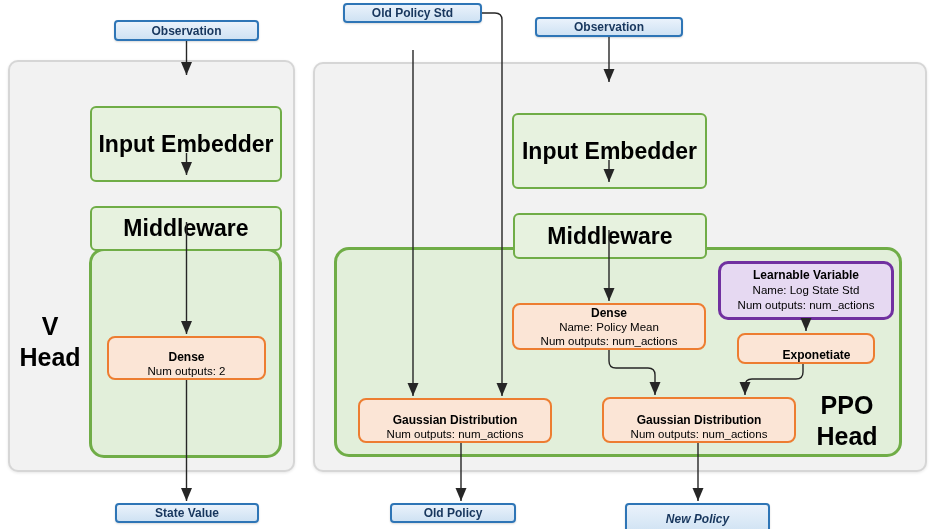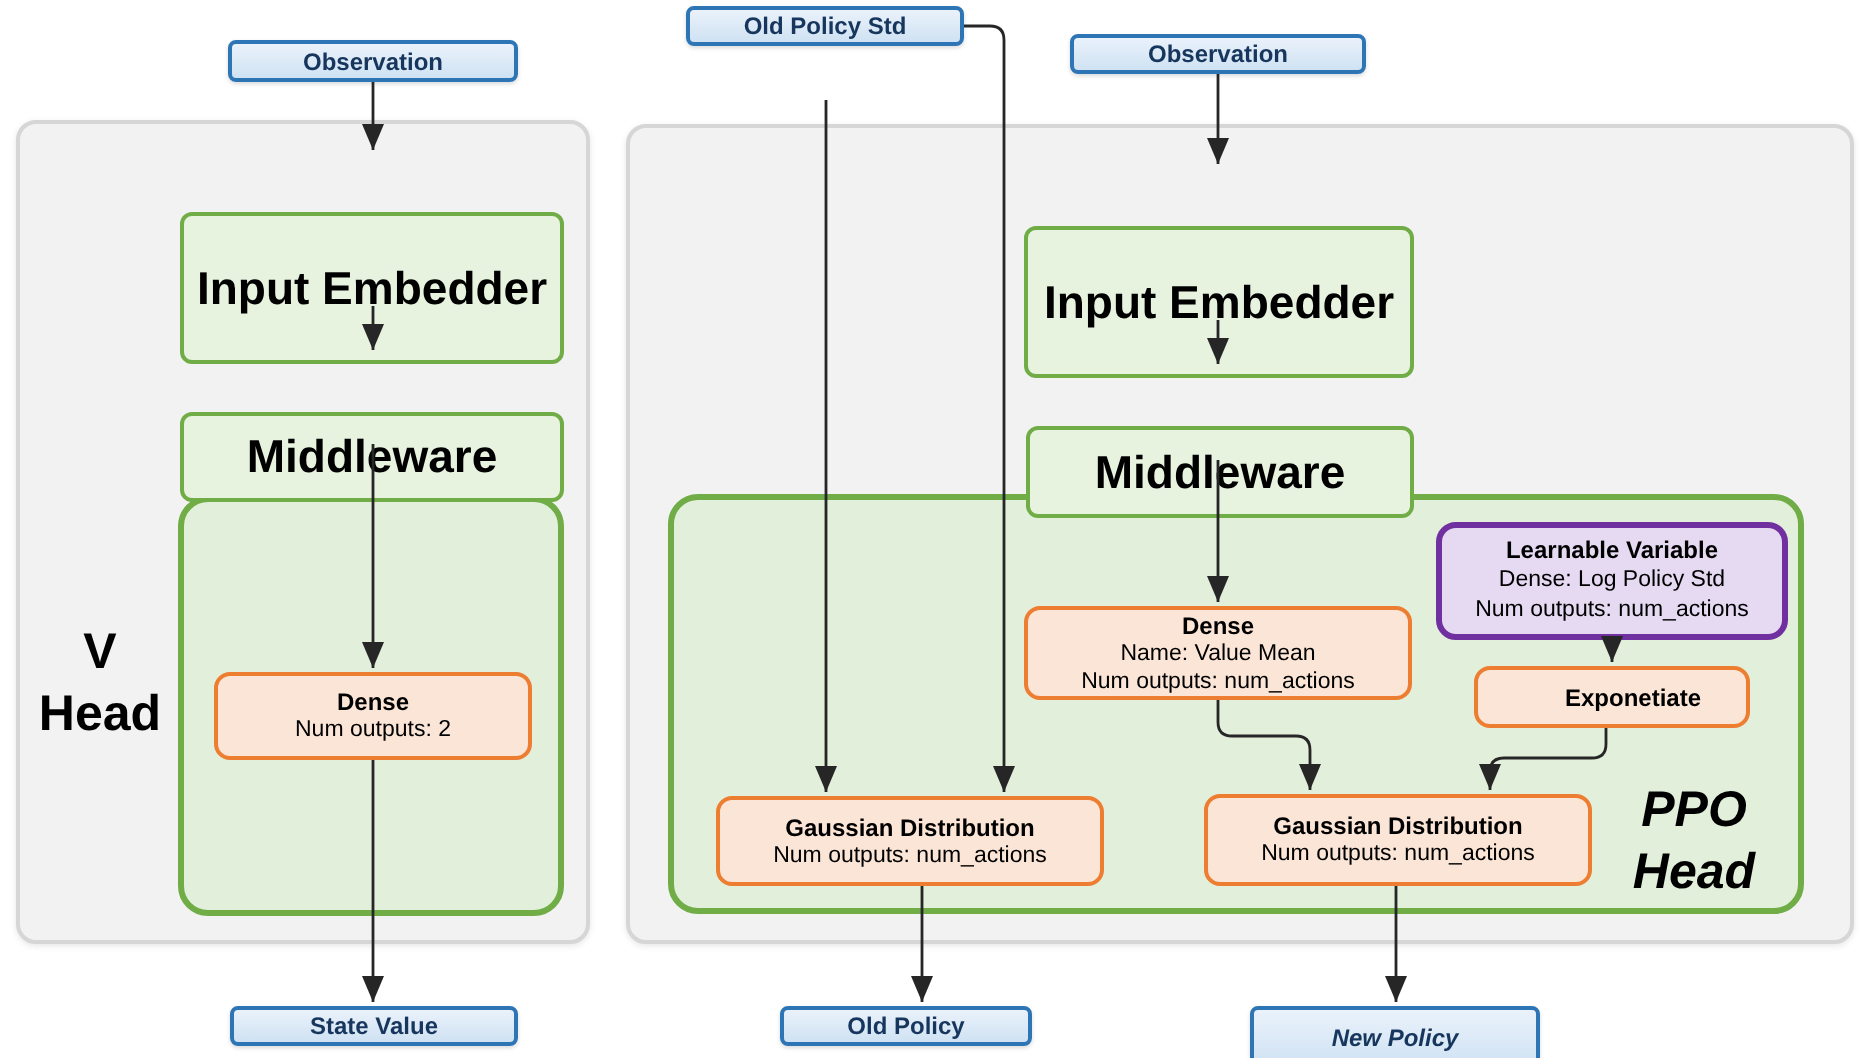--- a/index.html
+++ b/index.html
@@ -18,21 +18,21 @@
          box-shadow:0 1px 3px rgba(0,0,0,0.10);}
   .gcontainer{background:var(--green-container-fill);border:3px solid var(--green-border);border-radius:15px;}
   .blue-node{display:flex;align-items:center;justify-content:center;
              background:linear-gradient(var(--blue-fill-top),var(--blue-fill-bot));
              border:2.5px solid var(--blue-border);border-radius:4px;
              font-size:12px;font-weight:bold;color:var(--blue-text);
              box-shadow:0 1px 2px rgba(0,0,0,0.15);}
   .green-node{display:flex;align-items:center;justify-content:center;
               background:var(--green-fill);border:2.5px solid var(--green-border);border-radius:6px;
               font-size:23px;font-weight:bold;color:#000;margin-top:29px;}
-  .orange-node{display:flex;flex-direction:column;align-items:center;justify-content:center;
+  .orange-node{display:flex;flex-direction:column;align-items:center;justify-content:flex-end;
                background:var(--orange-fill);border:2.5px solid var(--orange-border);border-radius:8px;
                font-size:11.5px;color:#000;text-align:center;line-height:14px;}
   .purple-node{display:flex;flex-direction:column;align-items:center;justify-content:center;
                background:var(--purple-fill);border:3px solid var(--purple-border);border-radius:10px;
                font-size:11.5px;color:#000;text-align:center;line-height:15px;}
   .node-title{font-weight:bold;font-size:12px;}
   .head-label{font-size:25px;font-weight:bold;color:#000;text-align:center;line-height:31px;}
   .wires{position:absolute;left:0;top:0;width:931px;height:529px;pointer-events:none;z-index:10;}
 </style>
 </head>
@@ -43,21 +43,21 @@
   <div class="abs panel" style="left:8px;top:60px;width:287px;height:412px;"></div>
   <div class="abs panel" style="left:313px;top:62px;width:614px;height:410px;"></div>
 
   <div class="abs gcontainer" style="left:89px;top:248px;width:193px;height:210px;"></div>
   <div class="abs gcontainer" style="left:334px;top:247px;width:568px;height:210px;"></div>
 
   <div class="abs head-label" style="left:12px;top:311px;width:76px;">
     <div>V</div>
     <div>Head</div>
   </div>
-  <div class="abs head-label" style="left:800px;top:390px;width:94px;font-style:italic;">
+  <div class="abs head-label" style="left:800px;top:390px;width:94px;">
     <div>PPO</div>
     <div>Head</div>
   </div>
 
   <div class="abs blue-node" style="left:114px;top:20px;width:145px;height:21px;">Observation</div>
   <div class="abs green-node" style="left:90px;top:77px;width:192px;height:76px;">Input Embedder</div>
   <div class="abs green-node" style="left:90px;top:177px;width:192px;height:45px;">Middleware</div>
   <div class="abs orange-node" style="left:107px;top:336px;width:159px;height:44px;">
     <div class="node-title">Dense</div>
     <div>Num outputs: 2</div>
@@ -65,27 +65,27 @@
   <div class="abs blue-node" style="left:343px;top:3px;width:139px;height:20px;">Old Policy Std</div>
 
   <div class="abs blue-node" style="left:115px;top:503px;width:144px;height:20px;">State Value</div>
   <div class="abs blue-node" style="left:535px;top:17px;width:148px;height:20px;">Observation</div>
 
   <div class="abs green-node" style="left:512px;top:84px;width:195px;height:76px;">Input Embedder</div>
   <div class="abs green-node" style="left:513px;top:184px;width:194px;height:46px;">Middleware</div>
 
   <div class="abs orange-node" style="left:512px;top:303px;width:194px;height:47px;">
     <div class="node-title">Dense</div>
-    <div>Name: Value Mean</div>
+    <div>Name: Policy Mean</div>
     <div>Num outputs: num_actions</div>
   </div>
 
   <div class="abs purple-node" style="left:718px;top:261px;width:176px;height:59px;">
     <div class="node-title">Learnable Variable</div>
-    <div>Dense: Log Policy Std</div>
+    <div>Name: Log State Std</div>
     <div>Num outputs: num_actions</div>
   </div>
 
   <div class="abs orange-node" style="left:737px;top:333px;width:138px;height:31px;padding-left:21px;">
     <div class="node-title">Exponetiate</div>
   </div>
 
   <div class="abs orange-node" style="left:358px;top:398px;width:194px;height:45px;">
     <div class="node-title">Gaussian Distribution</div>
     <div>Num outputs: num_actions</div>

